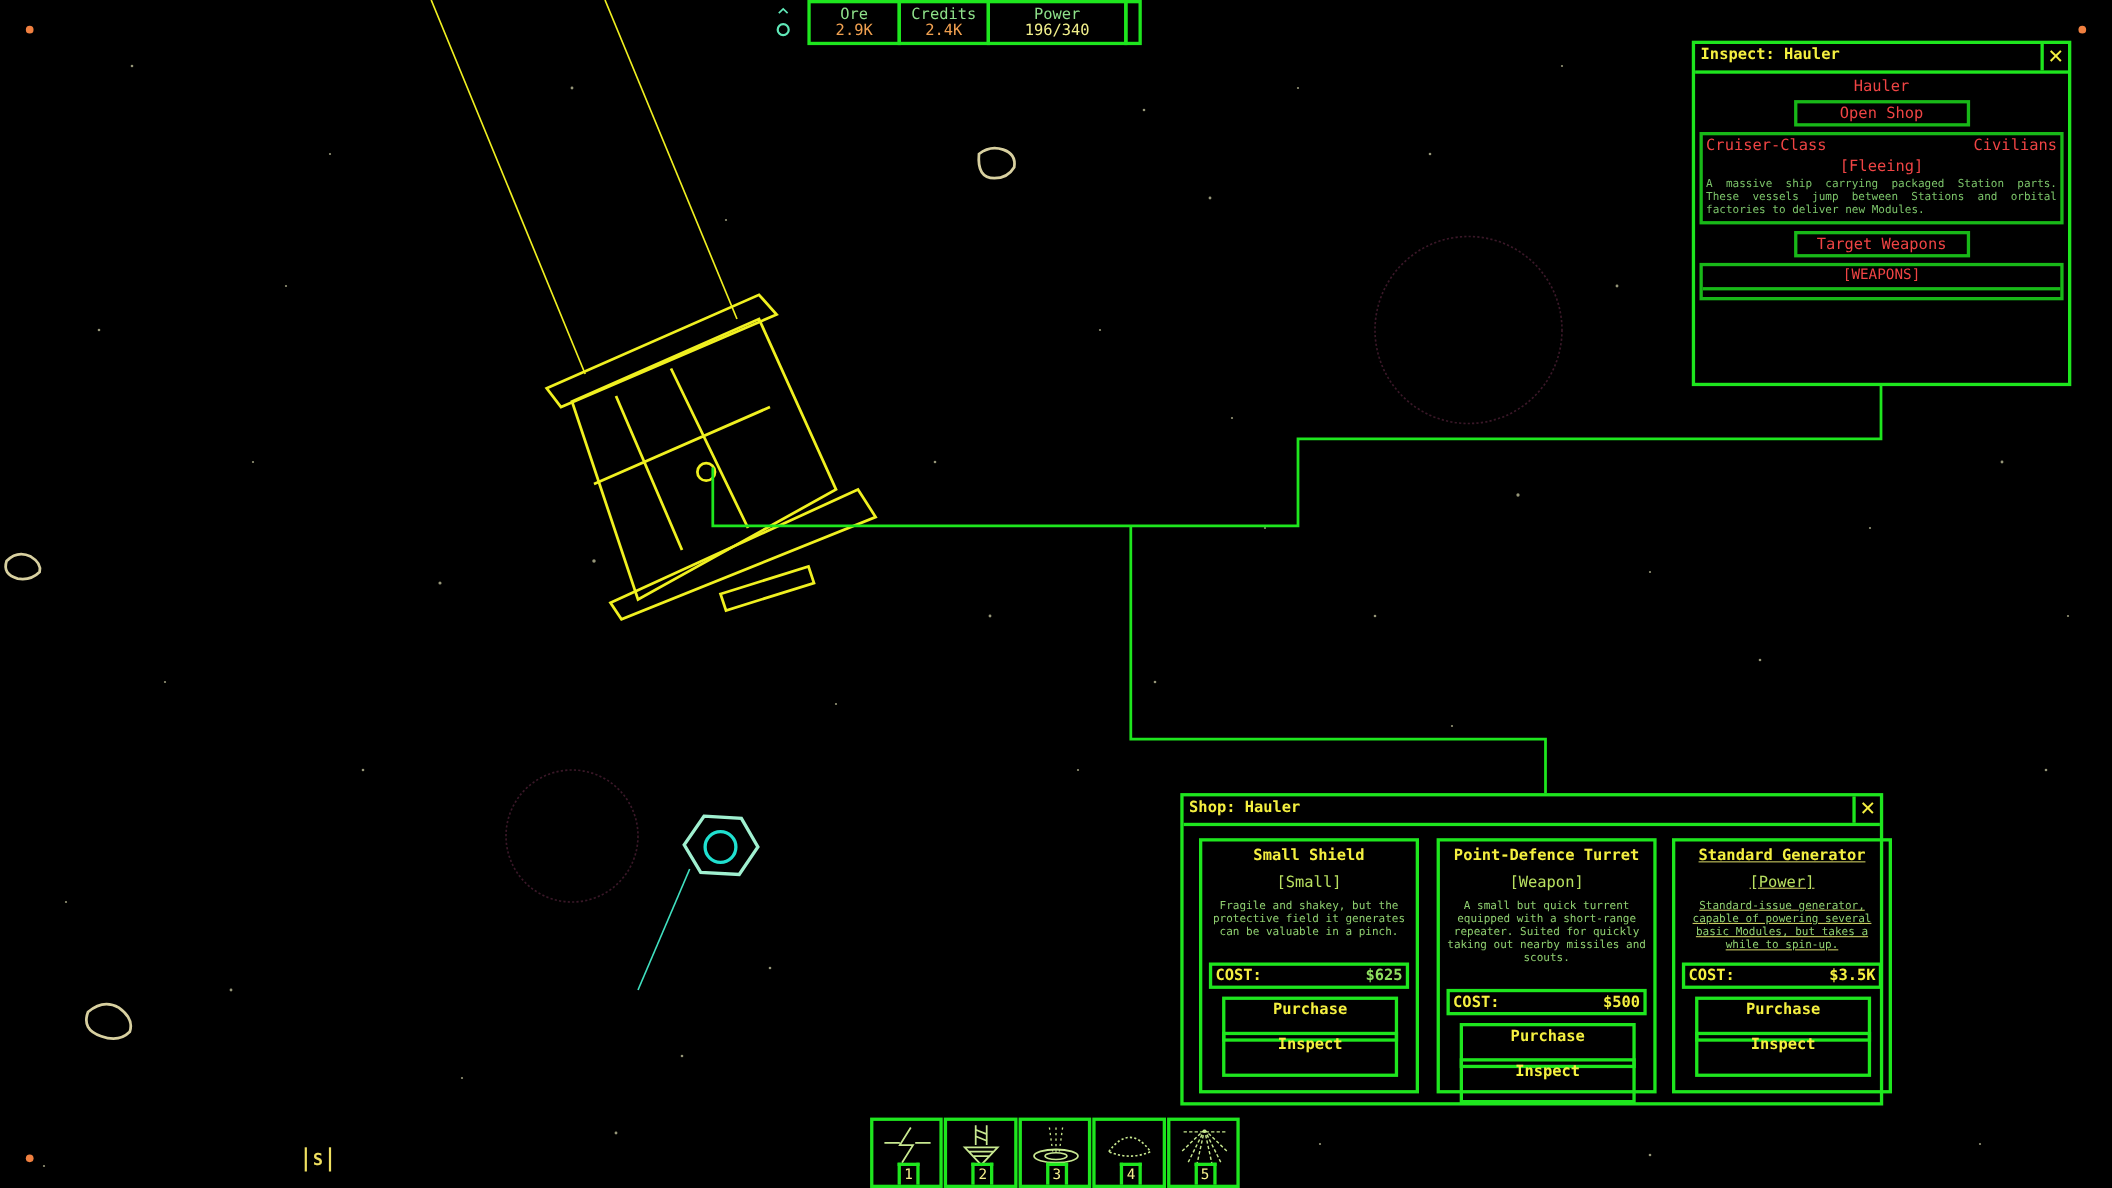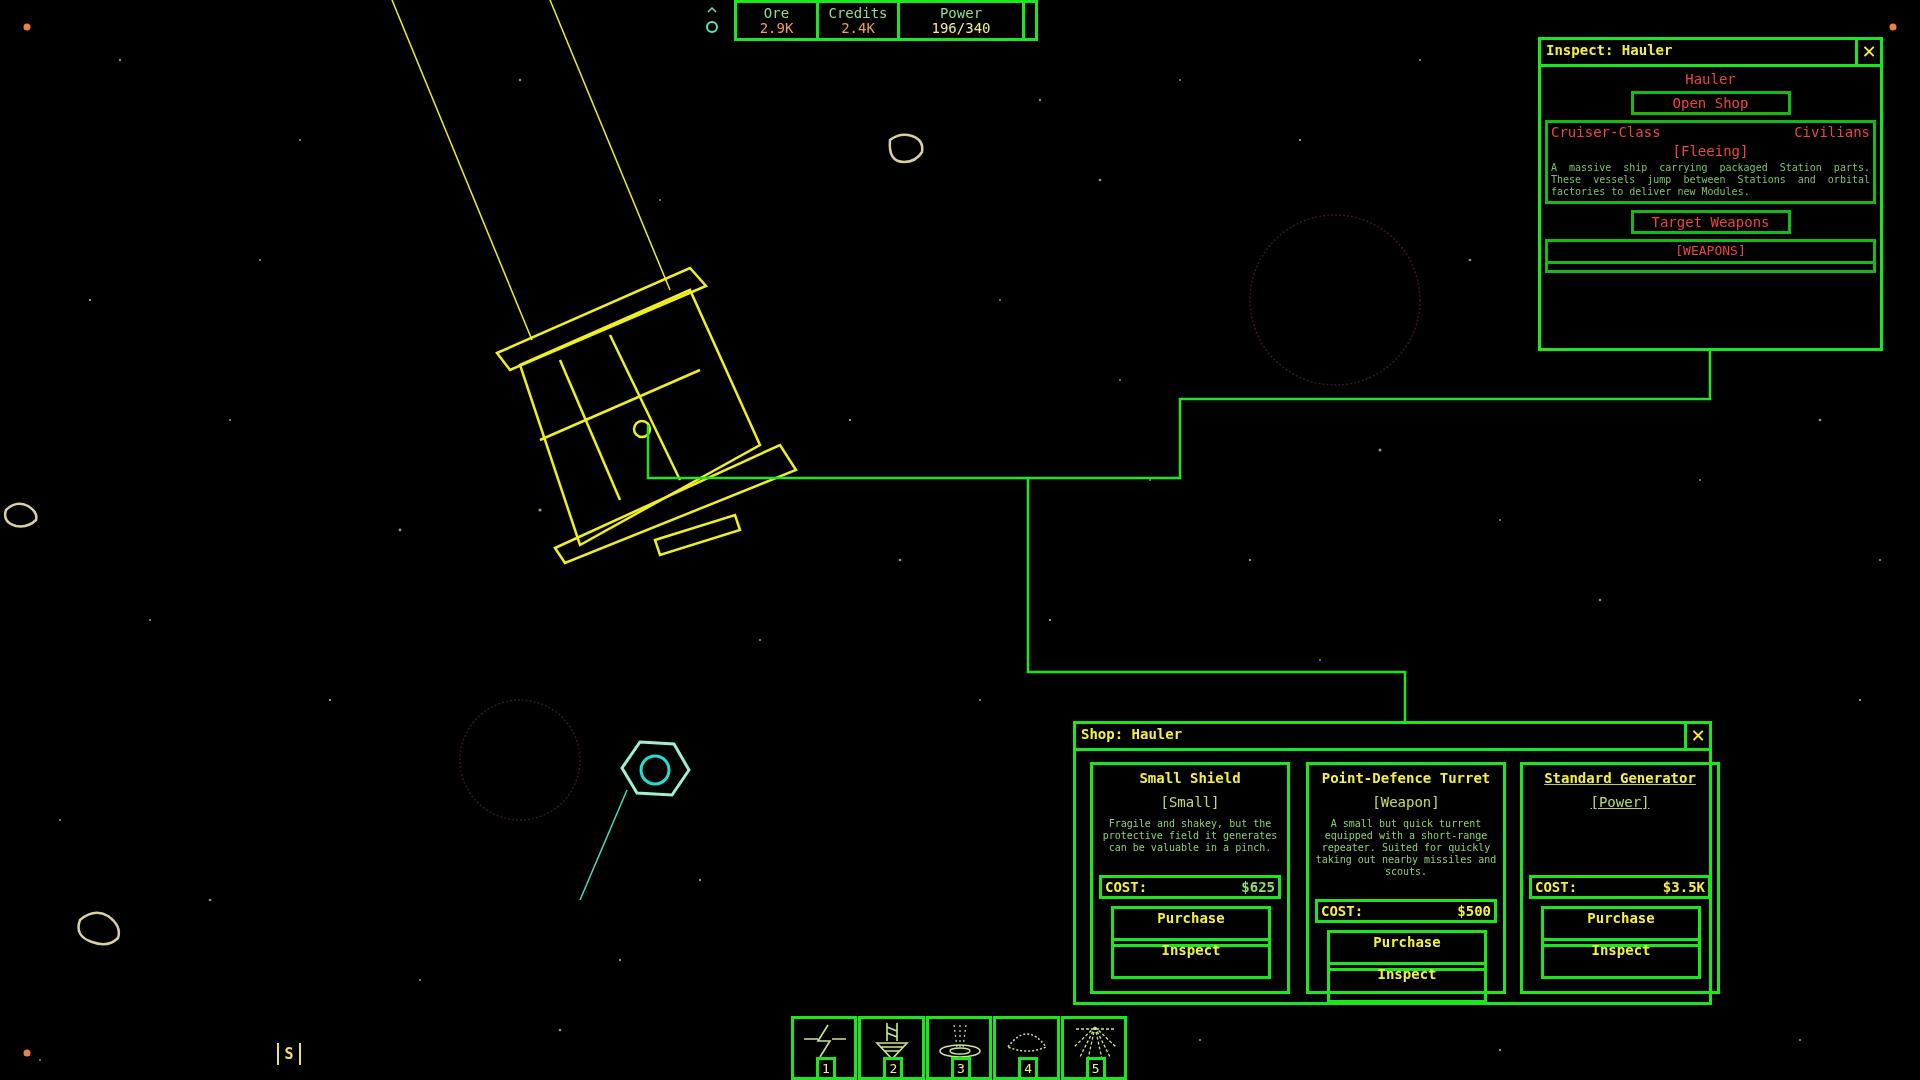--- a/index.html
+++ b/index.html
@@ -196,20 +196,21 @@
       <span>COST:</span>
       <span class="amt">$500</span>
     </div>
     <div class="cbtn" style="top:165px;">Purchase</div>
     <div class="cbtn" style="top:197px;">Inspect</div>
   </div>
 
   <div class="card" style="left:444px;text-decoration:underline;">
     <div class="name">Standard Generator</div>
     <div class="type">[Power]</div>
+    <div class="desc">Standard-issue generator, capable of powering several basic Modules, but takes a while to spin-up.</div>
     <div class="cost" style="top:110px;">
       <span>COST:</span>
       <span class="amt">$3.5K</span>
     </div>
     <div class="cbtn" style="top:141px;">Purchase</div>
     <div class="cbtn" style="top:173px;">Inspect</div>
   </div>
 </div>
 
 <div id="hotbar" class="abs">

